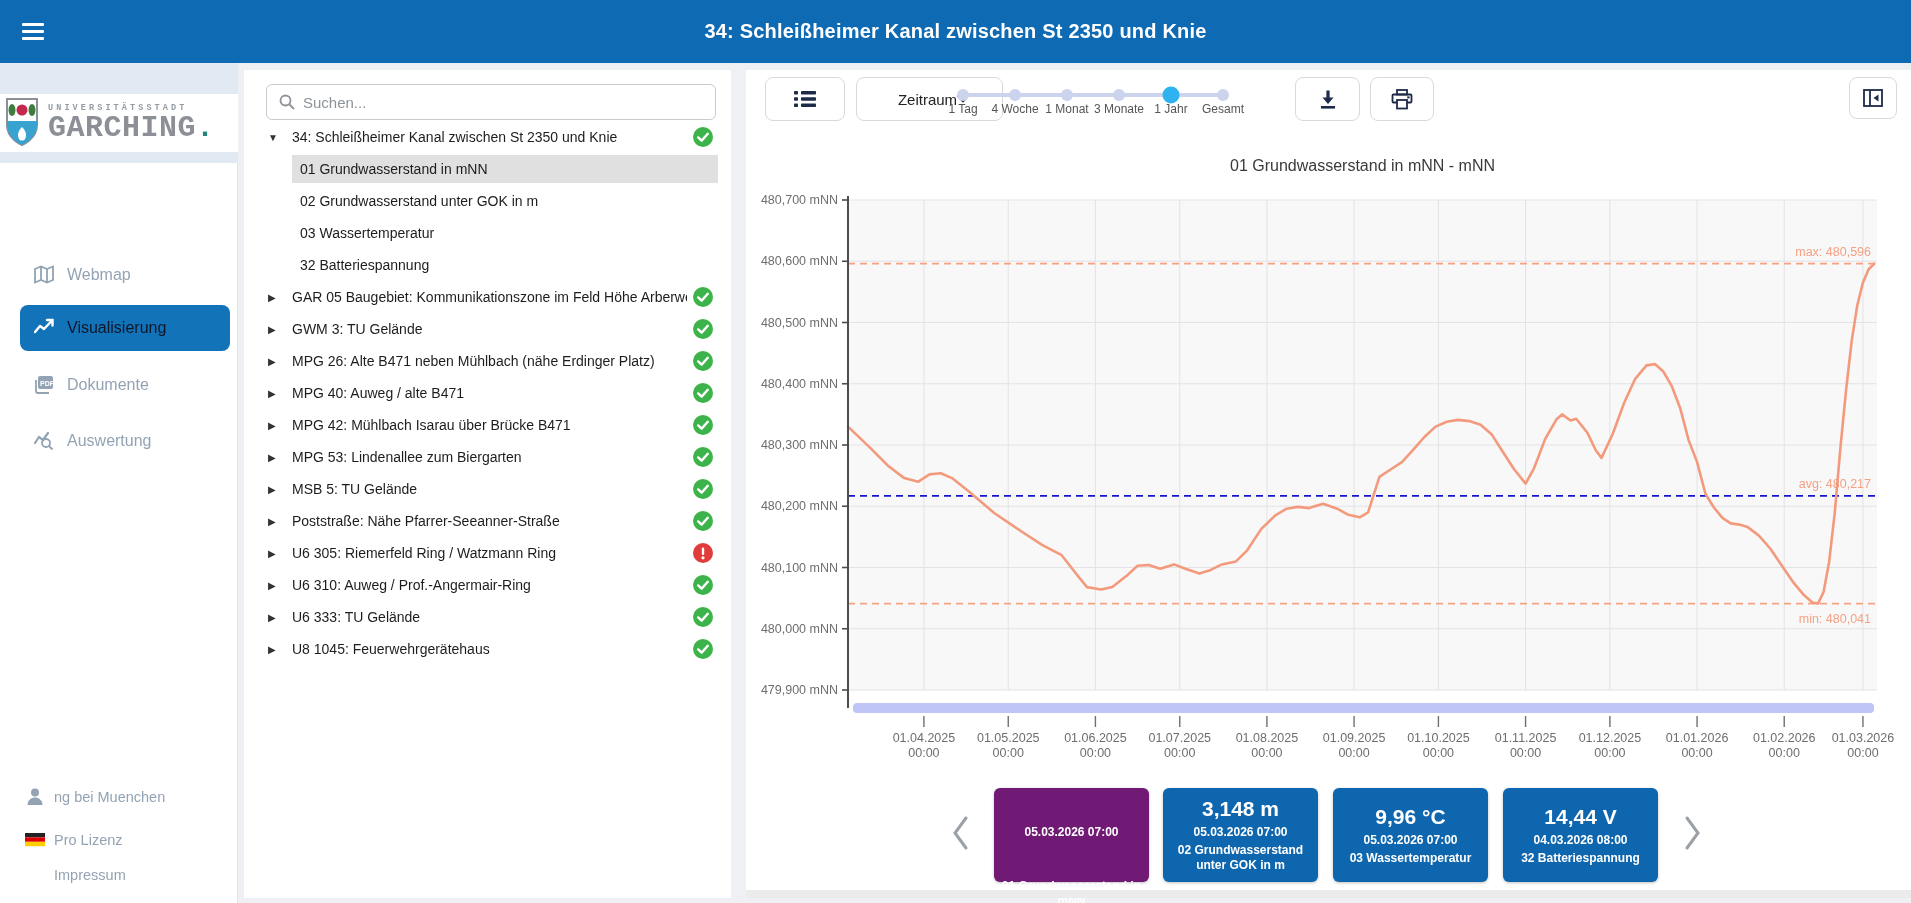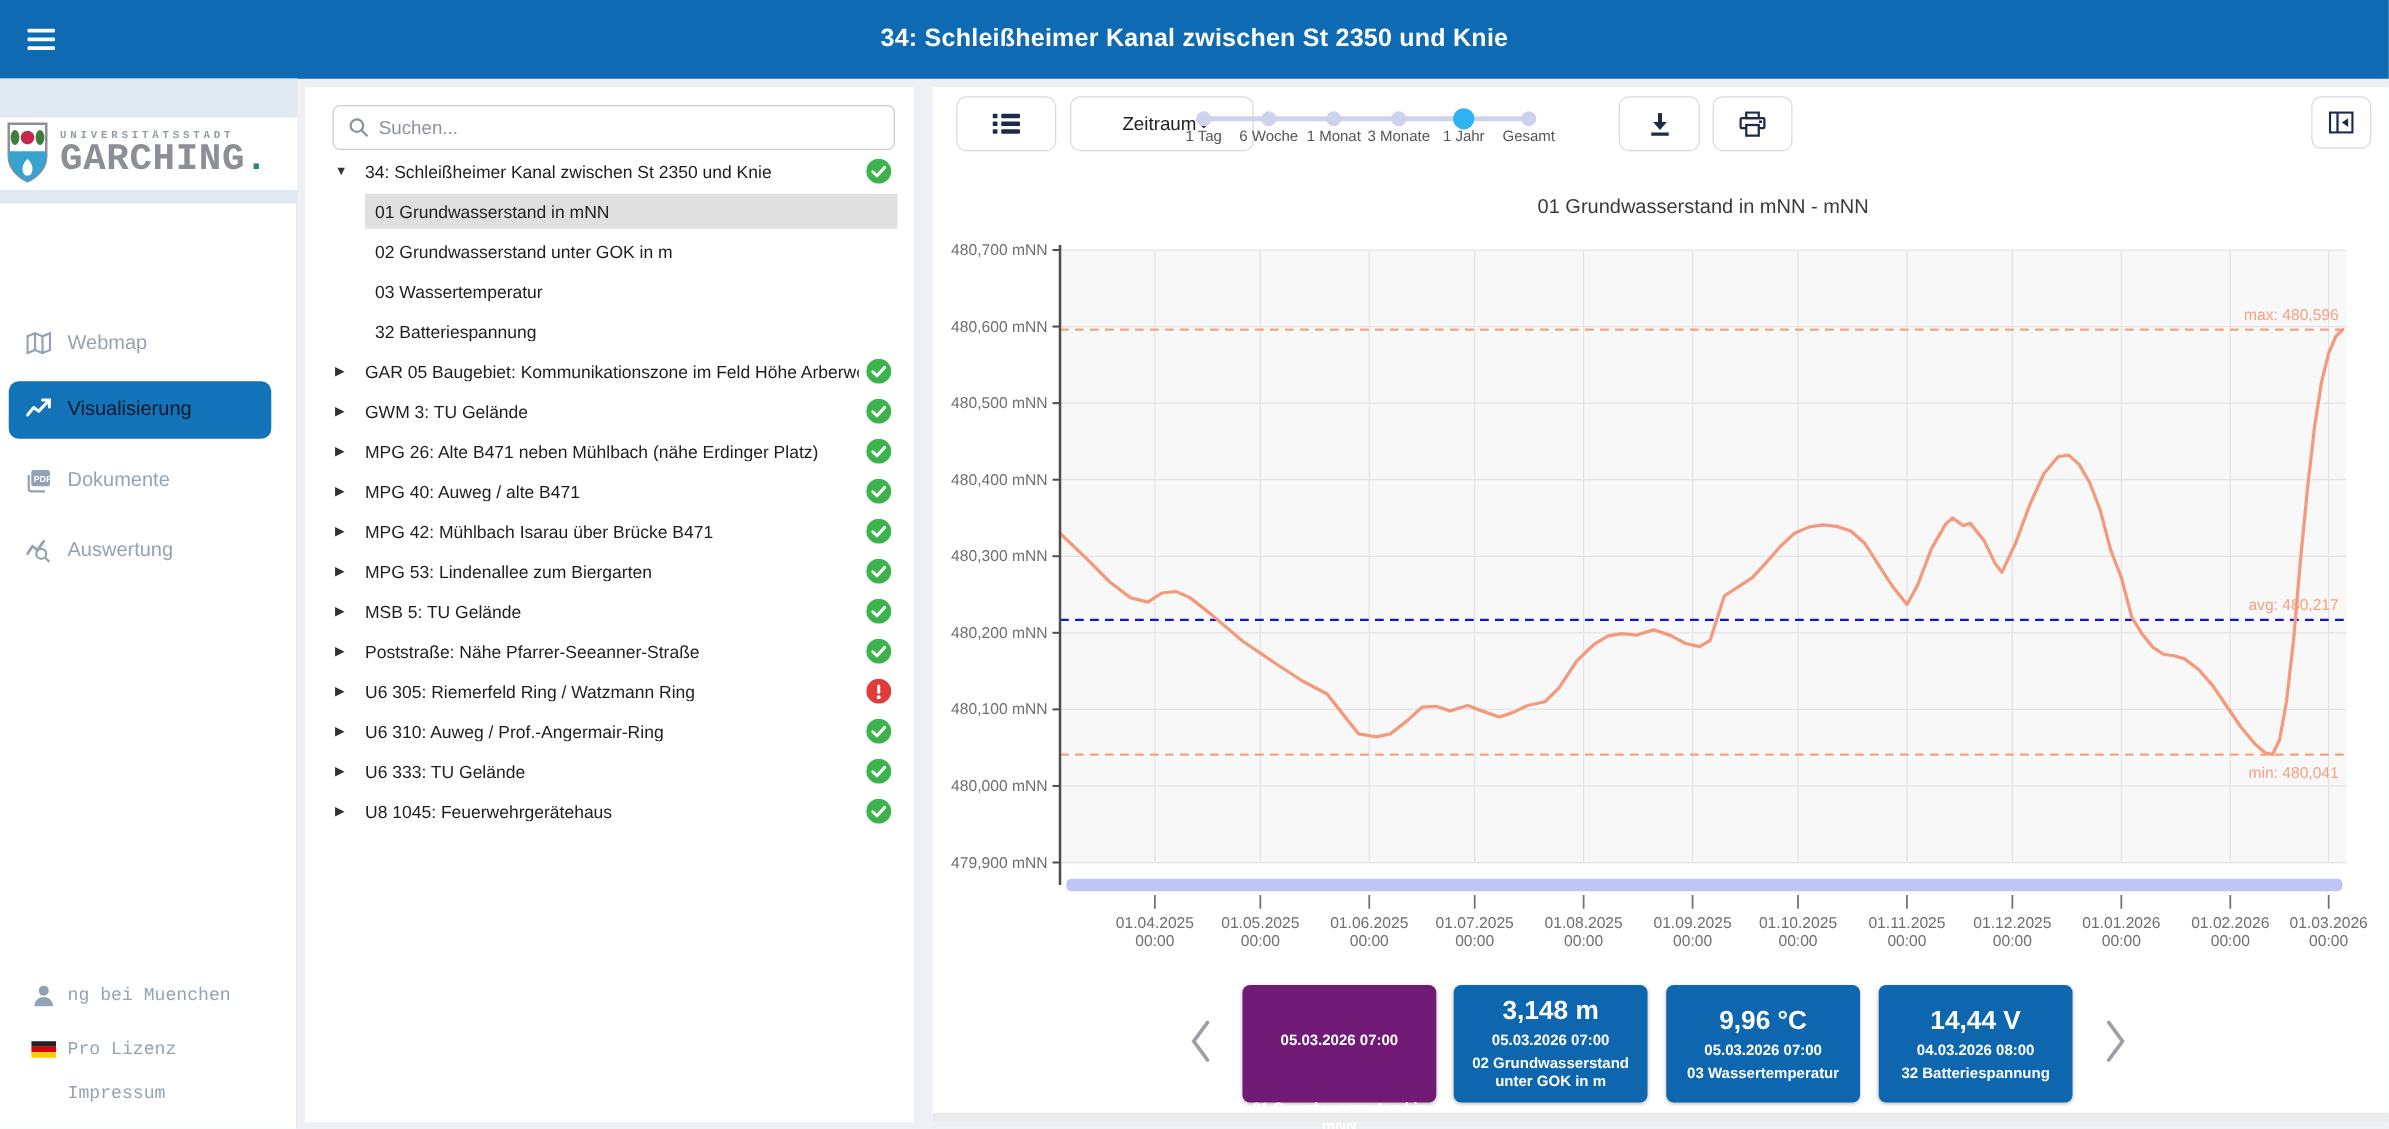--- a/index.html
+++ b/index.html
@@ -16,26 +16,26 @@
   
   #sidebar { position:absolute; left:0; top:63px; width:238px; height:840px;
     background:#fff; border-right:1px solid #e2e5e8; }
   #logo-block { position:absolute; left:0; top:0; width:238px; height:100px; background:#e1eaf2; }
   #logo-band { position:absolute; left:0; top:31px; width:238px; height:58px; background:#fff;
     display:flex; align-items:center;font-family:Liberation Mono, monospace; }
   #logo-text { margin-left:8px; }
   #logo-text .small { font-size:8.5px; letter-spacing:3.1px; color:#939ca4; font-weight:600; }
   #logo-text .big { font-size:30px; font-weight:700; color:#8c9096; letter-spacing:.5px; line-height:1.02; }
   #logo-text .dot { color:#26867d; }
-  .menu-item { position:absolute; left:7px; width:210px; height:44px; display:flex;
+  .menu-item { position:absolute; left:20px; width:210px; height:44px; display:flex;
     align-items:center; gap:13px; padding-left:14px; color:#93a3b3; font-size:16px;
     border-radius:8px; cursor:pointer;text-align:center; }
   .menu-item.active { background:#1273b8; color:#0f172a; height:46px; }
   .side-foot { position:absolute; left:25px; display:flex; align-items:center; gap:9px;
-    color:#93a3b3; font-size:14.5px; cursor:pointer;font-family:Liberation Mono, monospace; }
+    color:#93a3b3; font-size:14.5px; cursor:pointer; }
 
   
   #tree-panel { position:absolute; left:244px; top:70px; width:487px; height:828px; background:#fff; }
   #search-box { position:absolute; left:22px; top:14px; width:450px; height:36px;
     border:1px solid #c9cccf; border-radius:6px; background:#fff; display:flex; align-items:center; }
   #search-input { border:none; outline:none; flex:1; font-size:15px; color:#444;
     font-family:"Liberation Sans",sans-serif; background:transparent; }
   #search-input::placeholder { color:#8d9399; }
   #tree-list { position:absolute; left:0; top:51px; width:487px; }
   .tree-row { position:relative; height:32px; display:flex; align-items:center; cursor:pointer; }
@@ -303,21 +303,21 @@
     <span>Zeitraum</span>
     <svg width="12" height="8" viewBox="0 0 12 8">
       <path d="M1,1 L6,6.5 L11,1" fill="none" stroke="#222" stroke-width="1.8" stroke-linecap="round"></path>
     </svg>
   </div>
   <div id="slider-track"></div>
   <div id="slider-stops" style="position: absolute;">
       <div class="sdot" style="left: 217px;"></div>
       <div class="slabel" style="left: 217px;">1 Tag</div>
       <div class="sdot" style="left: 269px;"></div>
-      <div class="slabel" style="left: 269px;">6 Woche</div>
+      <div class="slabel" style="left: 269px;">4 Woche</div>
       <div class="sdot" style="left: 321px;"></div>
       <div class="slabel" style="left: 321px;">1 Monat</div>
       <div class="sdot" style="left: 373px;"></div>
       <div class="slabel" style="left: 373px;">3 Monate</div>
       <div class="sdot sel" style="left: 425px;"></div>
       <div class="slabel" style="left: 425px;">1 Jahr</div>
       <div class="sdot" style="left: 477px;"></div>
       <div class="slabel" style="left: 477px;">Gesamt</div>
     </div>
   <div class="tbtn" style="left:549px;width:65px">

